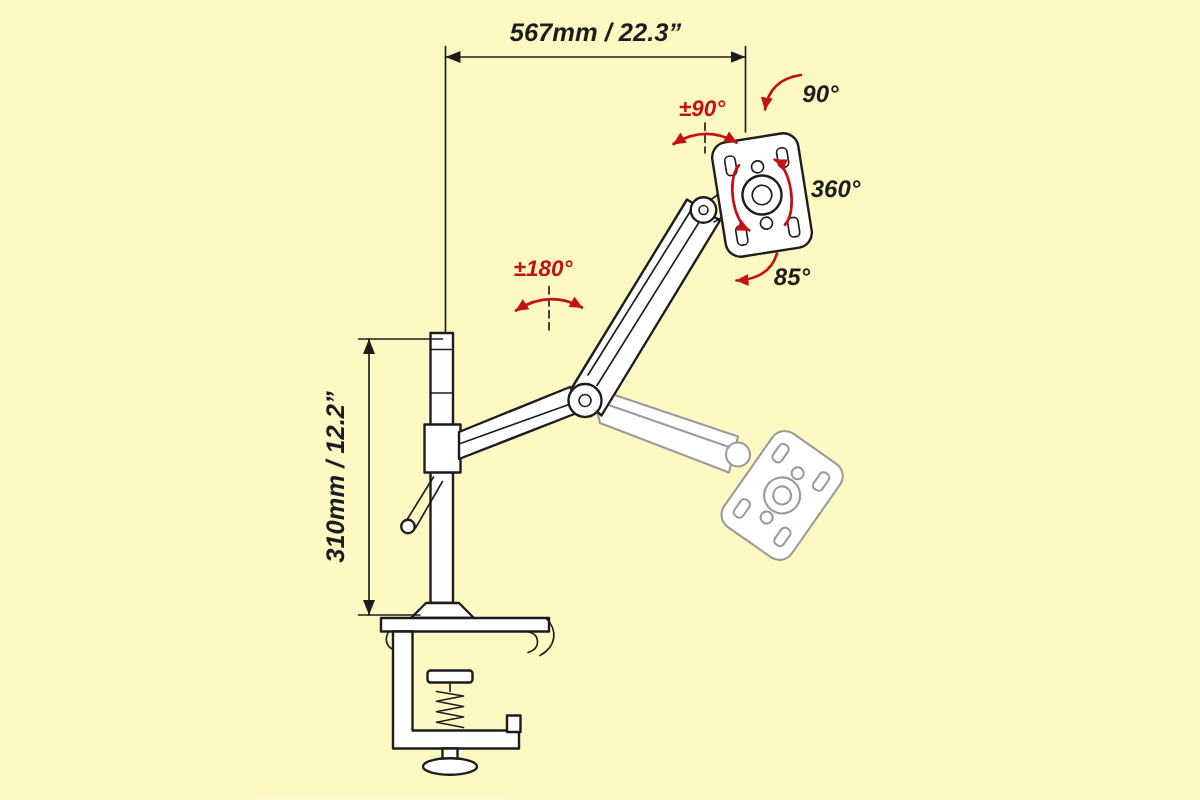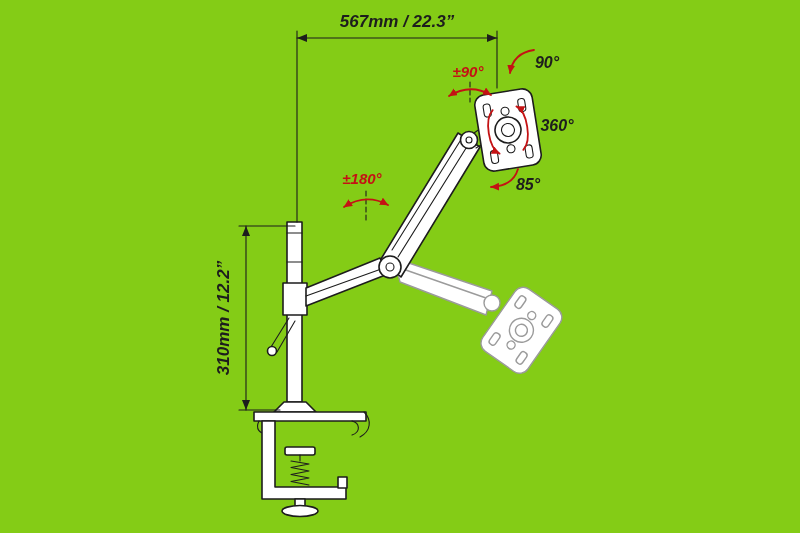--- a/index.html
+++ b/index.html
@@ -1,21 +1,21 @@
 <!DOCTYPE html>
 <html style="--line: #1d1d1d; --ghost: #9b9b9b; --red: #c41214;"><head>
 <meta charset="utf-8">
 <style>
   :root{
     --line:#1d1d1d;
     --ghost:#9b9b9b;
     --red:#c41214;
   }
   html,body{margin:0;padding:0;background:#ffffff;}
-  .stage{position:relative;width:800px;height:533px;background:#84cc16;overflow:hidden;}
+  .stage{position:relative;width:800px;height:533px;background:#fef9c3;overflow:hidden;}
   svg{display:block;}
   
   .s  {stroke:var(--line);stroke-width:1.6;fill:none;stroke-linecap:round;stroke-linejoin:round;}
   .sf {stroke:var(--line);stroke-width:1.6;fill:#ffffff;stroke-linejoin:round;}
   .thin{stroke-width:1.1;}
   
   .gs {stroke:var(--ghost);stroke-width:1.4;fill:none;stroke-linecap:round;stroke-linejoin:round;}
   .gsf{stroke:var(--ghost);stroke-width:1.4;fill:#ffffff;stroke-linejoin:round;}
   
   .rs {stroke:var(--red);stroke-width:1.8;fill:none;stroke-linecap:round;}

